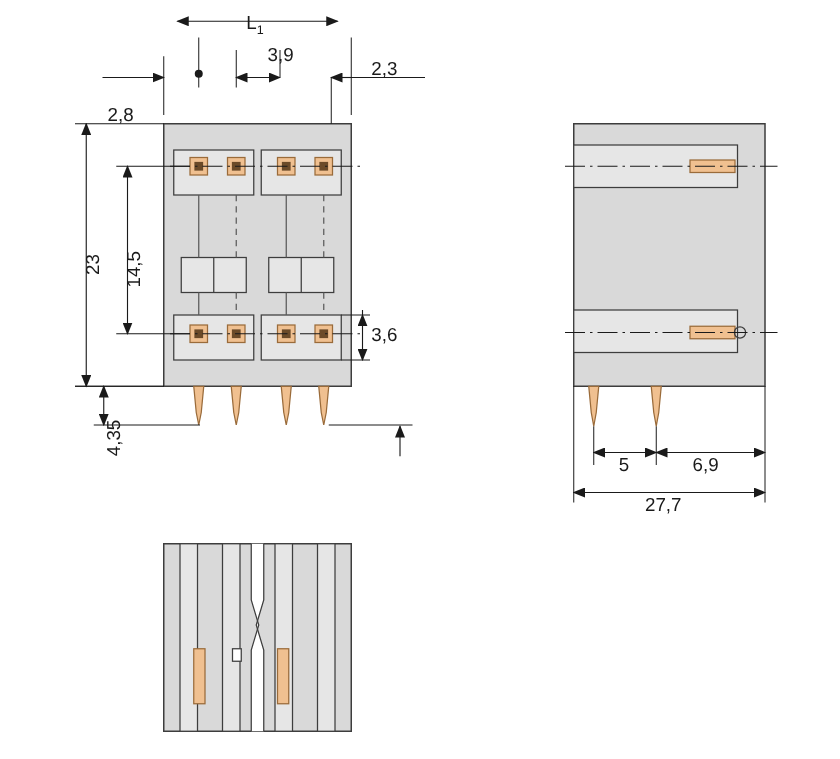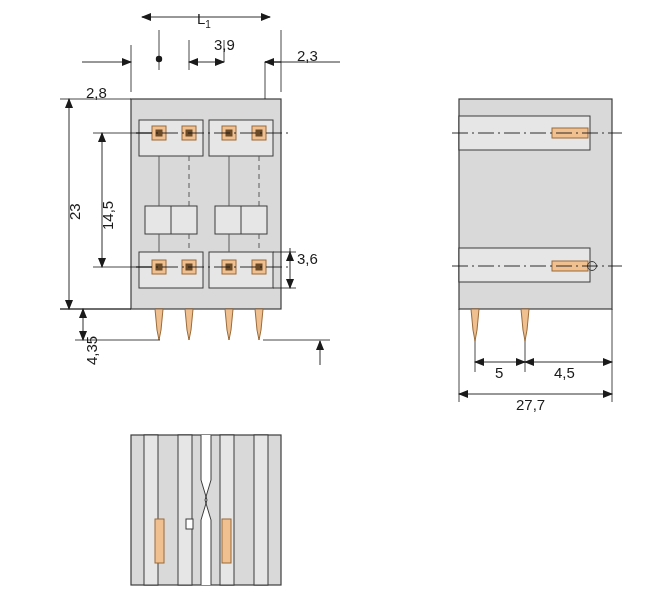--- a/index.html
+++ b/index.html
@@ -192,19 +192,19 @@
 </svg>
 
 <div class="dimtxt" style="left:197px;top:10px;">
   <span>L</span><sub style="font-size:10px;">1</sub>
 </div>
 <div class="dimtxt" style="left:86px;top:40px;margin-top:44px;">2,8</div>
 <div class="dimtxt" style="left:214px;top:36px;">3,9</div>
 <div class="dimtxt" style="left:297px;top:47px;">2,3</div>
 <div class="dimtxt rot" style="left:66px;top:220px;transform:rotate(-90deg);">23</div>
 <div class="dimtxt rot" style="left:99px;top:230px;transform:rotate(-90deg);">14,5</div>
-<div class="dimtxt" style="left:297px;top:250px;">3,6</div>
+<div class="dimtxt" style="left:297px;top:260px;">3,6</div>
 <div class="dimtxt rot" style="left:83px;top:365px;transform:rotate(-90deg);">4,35</div>
 <div class="dimtxt" style="left:495px;top:364px;">5</div>
-<div class="dimtxt" style="left:554px;top:364px;">4,5</div>
+<div class="dimtxt" style="left:554px;top:364px;">6,9</div>
 <div class="dimtxt" style="left:516px;top:396px;">27,7</div>
 
 </div>
 
 </body></html>

